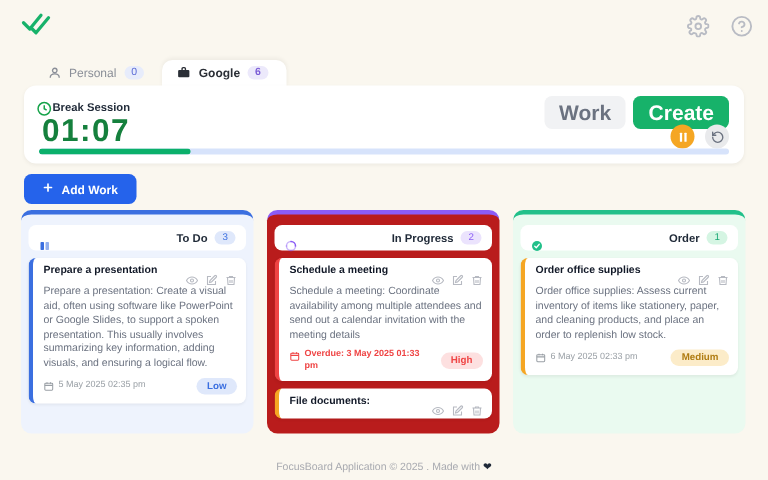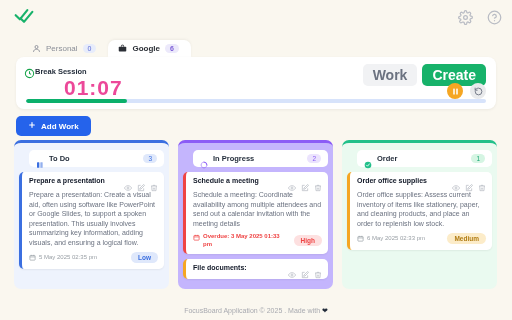--- a/index.html
+++ b/index.html
@@ -30,21 +30,21 @@
   .tab-badge { font-size:7px; padding:1px 5px; border-radius:8px; background:#e7ecfb; color:#5b6bd6; }
   .tab.active .tab-badge { background:#ece9fb; color:#7b5cd6; }
 
   
   .timer-card { position:absolute; left:16px; top:57px; width:480px; height:52px;
                 background:#ffffff; border-radius:8px; box-shadow:0 1px 3px rgba(0,0,0,0.06); }
   .timer-head { position:absolute; left:8px; top:8px; display:flex; align-items:flex-end; gap:0; }
   .clock-ico { width:11px; height:11px; color:#16a34a; }
   .timer-label { font-size:7.5px; font-weight:bold; color:#1f2937; }
   .timer-value { position:absolute; left:12px; top:19px; font-size:21px; font-weight:bold;
-                 color:#ec4899; letter-spacing:1px; font-family:"Liberation Sans", sans-serif;margin-left:36px; }
+                 color:#15803d; letter-spacing:1px; font-family:"Liberation Sans", sans-serif; }
   .mode-btns { position:absolute; right:10px; top:7px; display:flex; gap:5px; }
   .mode-btn { font-size:14px; font-weight:bold; padding:3px 10px; border-radius:5px; border:none;
               background:#f1f2f4; color:#6b7280; }
   .mode-btn.active { background:#17b26a; color:#ffffff; }
   .ctrl-btns { position:absolute; right:10px; top:26px; display:flex; gap:7px; align-items:center; }
   .ctrl { width:16px; height:16px; border-radius:50%; display:flex; align-items:center; justify-content:center; }
   .ctrl.pause { background:#f5a623; }
   .ctrl.reset { background:#e9eaec; }
   .progress-track { position:absolute; left:10px; right:10px; bottom:6px; height:4px;
                     background:#d7e3fb; border-radius:3px; overflow:hidden; }
@@ -52,24 +52,24 @@
 
   
   .add-task { position:absolute; left:16px; top:116px; display:flex; align-items:center; gap:5px;
               background:#2563eb; color:#fff; font-size:8px; font-weight:bold;
               padding:5px 12px; border-radius:5px; border:none; }
 
   
   .board { position:absolute; left:14px; top:140px; width:484px; display:flex; gap:9px; }
   .col { width:155px; border-radius:7px; padding-top:3px; }
   .col.todo { background:#eef3fd; border-top:3px solid #3b6fe0; }
-  .col.prog { background:#c4b5fd; border-top:3px solid #8b5cf6; }
+  .col.prog { background:#b91c1c; border-top:3px solid #8b5cf6; }
   .col.done { background:#eafaf0; border-top:3px solid #22c08a; }
-  .col-head { margin:4px 5px 5px 15px; background:#fff; border-radius:5px; height:17px;
-              display:flex; align-items:center; padding:0 7px; gap:5px; }
+  .col-head { margin:4px 5px 5px 5px; background:#fff; border-radius:5px; height:17px;
+              display:flex; align-items:center; padding:0 7px; gap:5px;text-align:right; }
   .col-ico { width:8px; height:8px; }
   .col-title { font-size:7.5px; font-weight:bold; color:#1f2937; flex:1; }
   .col-badge { font-size:6.5px; padding:1px 5px; border-radius:7px; }
   .col.todo .col-badge { background:#dfe8fb; color:#3b6fe0; }
   .col.prog .col-badge { background:#ebe3fd; color:#8b5cf6; }
   .col.done .col-badge { background:#d5f5e3; color:#17a673; }
 
   .cards { padding:0 5px 5px 5px; }
   .card { background:#fff; border-radius:5px; padding:5px 6px 6px 7px; margin-bottom:5px;
           box-shadow:0 1px 2px rgba(0,0,0,0.06); position:relative; }

